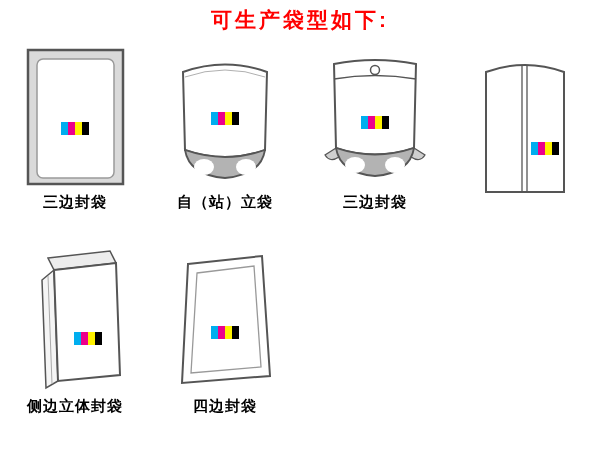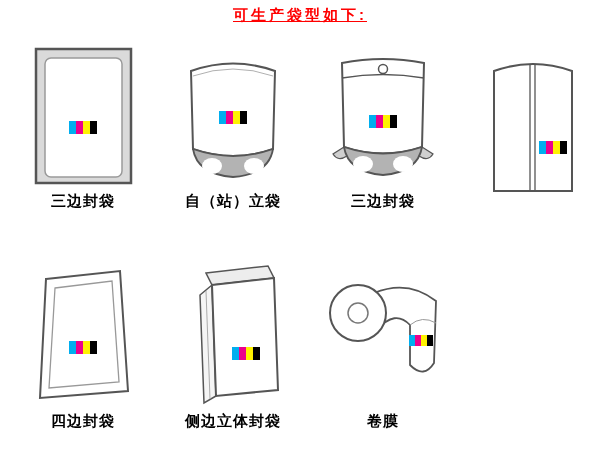--- a/index.html
+++ b/index.html
@@ -6,33 +6,32 @@
   html, body { margin: 0; padding: 0; }
   body {
     width: 600px; height: 450px;
     background: #ffffff;
     font-family: "Liberation Sans", sans-serif;
   }
   .page { position: relative; width: 600px; height: 450px; overflow: hidden; }
   .title {
     margin: 6px 0 0 0;
     text-align: center;
-    font-size: 15px;
+    font-size: 21px;
     font-weight: bold;
     letter-spacing: 3px;
     color: #ff0000;
-    text-decoration: underline;
   }
   .grid {
     display: grid;
     grid-template-columns: repeat(4, 150px);
     row-gap: 24px;
     margin-top: 8px;
   }
-  figure.cell { margin: 8px; width: 150px; }
+  figure.cell { margin: 0; width: 150px; }
   .art { position: relative; width: 150px; }
   .art.h150 { height: 150px; }
   .art.h160 { height: 160px; }
   .label {
     text-align: center;
     font-size: 15px;
     font-weight: bold;
     color: #000000;
     letter-spacing: 1px;
     margin-top: 1px;
@@ -122,63 +121,46 @@
             <span class="cmyk-swatch" style="background: rgb(236, 0, 140);"></span>
             <span class="cmyk-swatch" style="background: rgb(255, 242, 0);"></span>
             <span class="cmyk-swatch" style="background: rgb(0, 0, 0);"></span>
           </div>
       </div>
     </figure>
 
     <figure class="cell">
       <div class="art h160">
         <svg viewBox="0 0 150 160" width="150" height="160">
-          <path d="M38,28 L112,20 L120,140 L32,147 Z" fill="#ffffff" stroke="#555" stroke-width="2"></path>
-          <path d="M47,37 L104,30 L111,131 L41,137 Z" fill="none" stroke="#999" stroke-width="1.3"></path>
-        </svg>
-        <div class="cmyk" style="left:61px;top:90px">
-            <span class="cmyk-swatch" style="background: rgb(0, 174, 239);"></span>
-            <span class="cmyk-swatch" style="background: rgb(236, 0, 140);"></span>
-            <span class="cmyk-swatch" style="background: rgb(255, 242, 0);"></span>
-            <span class="cmyk-swatch" style="background: rgb(0, 0, 0);"></span>
-          </div>
-      </div>
-      <figcaption class="label">四边封袋</figcaption>
-    </figure>
-
-    <figure class="cell">
-      <div class="art h160">
-        <svg viewBox="0 0 150 160" width="150" height="160">
           <path d="M48,22 L110,15 L116,27 L54,34 Z" fill="#ededed" stroke="#555" stroke-width="1.5"></path>
           <path d="M54,34 L42,44 L46,152 L58,145 Z" fill="#f5f5f5" stroke="#555" stroke-width="1.5"></path>
           <path d="M48,40 L52,148" stroke="#aaa" stroke-width="1" fill="none"></path>
           <path d="M54,34 L116,27 L120,139 L58,145 Z" fill="#ffffff" stroke="#555" stroke-width="2"></path>
         </svg>
         <div class="cmyk" style="left:74px;top:96px">
             <span class="cmyk-swatch" style="background: rgb(0, 174, 239);"></span>
             <span class="cmyk-swatch" style="background: rgb(236, 0, 140);"></span>
             <span class="cmyk-swatch" style="background: rgb(255, 242, 0);"></span>
             <span class="cmyk-swatch" style="background: rgb(0, 0, 0);"></span>
           </div>
       </div>
       <figcaption class="label">侧边立体封袋</figcaption>
     </figure>
 
     <figure class="cell">
       <div class="art h160">
         <svg viewBox="0 0 150 160" width="150" height="160">
-          <path d="M66,42 Q100,28 128,50 L126,112 Q116,128 102,114 L102,74 Q87,58 69,79 Z" fill="#ffffff" stroke="#555" stroke-width="1.8"></path>
-          <path d="M102,74 Q114,64 128,72" fill="none" stroke="#999" stroke-width="1"></path>
-          <circle cx="50" cy="62" r="28" fill="#ffffff" stroke="#555" stroke-width="2"></circle>
-          <circle cx="50" cy="62" r="10" fill="#ffffff" stroke="#777" stroke-width="1.5"></circle>
+          <path d="M38,28 L112,20 L120,140 L32,147 Z" fill="#ffffff" stroke="#555" stroke-width="2"></path>
+          <path d="M47,37 L104,30 L111,131 L41,137 Z" fill="none" stroke="#999" stroke-width="1.3"></path>
         </svg>
-        <div class="cmyk small" style="left:101px;top:84px">
+        <div class="cmyk" style="left:61px;top:90px">
             <span class="cmyk-swatch" style="background: rgb(0, 174, 239);"></span>
             <span class="cmyk-swatch" style="background: rgb(236, 0, 140);"></span>
             <span class="cmyk-swatch" style="background: rgb(255, 242, 0);"></span>
             <span class="cmyk-swatch" style="background: rgb(0, 0, 0);"></span>
           </div>
       </div>
-      <figcaption class="label">卷膜</figcaption>
+      <figcaption class="label">四边封袋</figcaption>
     </figure>
+
 
   </div>
 </div>
 
 </body></html>

